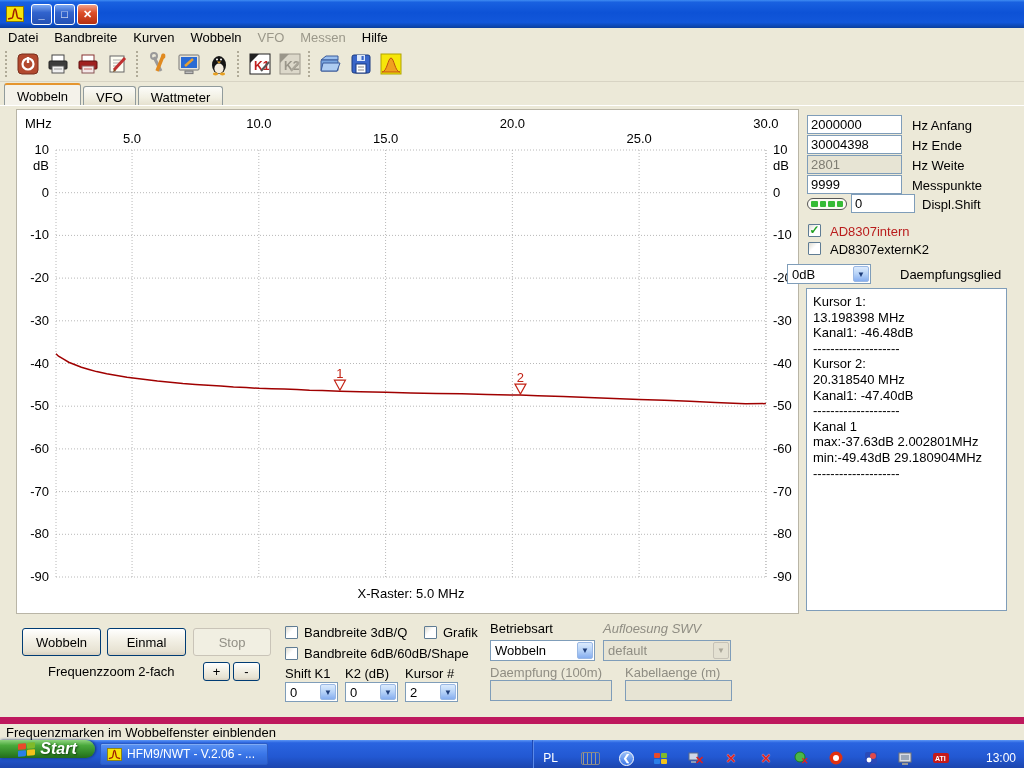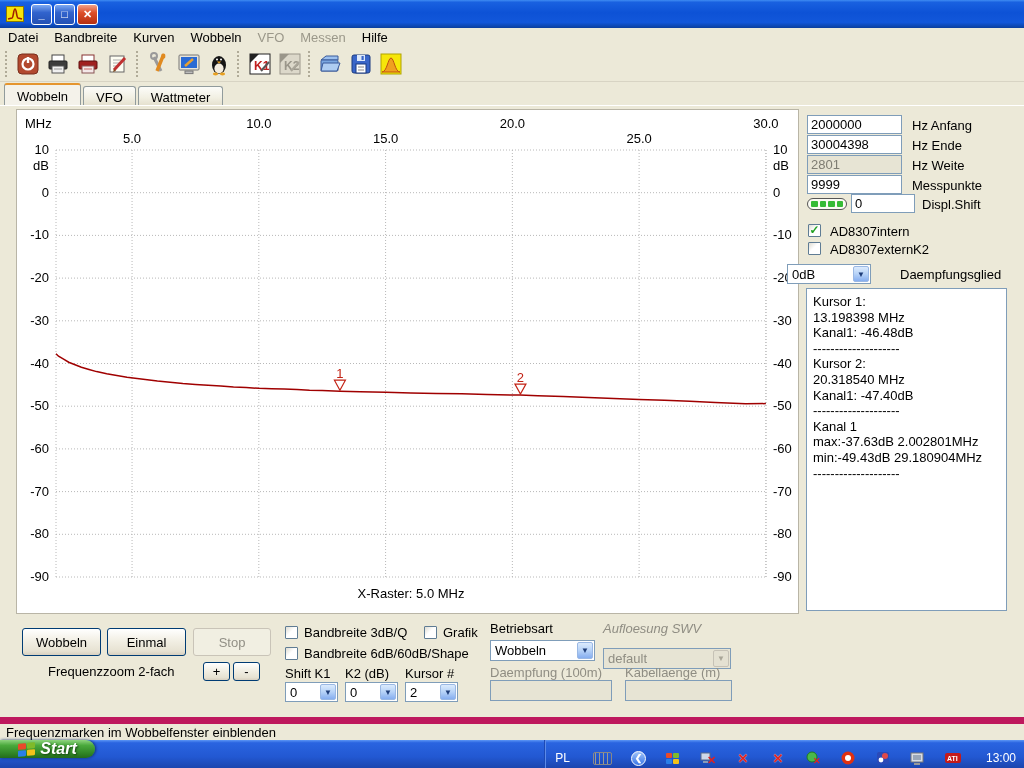--- a/index.html
+++ b/index.html
@@ -43,21 +43,21 @@
   #chart-svg { position:absolute; left:0; top:0; }
   .grid { stroke:#b8b8b8; stroke-width:1; stroke-dasharray:1 2; fill:none; }
   .lbl, .xlbl { font-size:13px; fill:#000; }
   .mlbl { font-size:13px; fill:#c22215; }
 
   
   .tin { position:absolute; height:19px; border:1px solid #7F9DB9; background:#fff; font-size:13px; padding:0 3px; }
   .tin.disabled { background:#e7e4d4; color:#7e7c72; }
   .lab { position:absolute; font-size:13px; white-space:nowrap; color:#000; }
   .lab.gray { color:#8f8d83; }
-  .lab.red { color:#000000; }
+  .lab.red { color:#b91c1c; }
   .cb { position:absolute; width:13px; height:13px; border:1px solid #5f7c94; border-radius:1px;
     background:linear-gradient(135deg,#dedcd2,#ffffff 45%); font-size:12px; line-height:11px; text-align:center;
     color:#21a121; font-weight:bold; }
   .combo { position:absolute; height:20px; border:1px solid #7F9DB9; background:#fff; font-size:13px; }
   .combo .val { position:absolute; left:4px; top:2px; white-space:nowrap; }
   .combo .arrow { position:absolute; right:1px; top:1px; bottom:1px; width:16px; border:1px solid #9ab8e4; border-radius:2px;
     background:linear-gradient(180deg,#dcebfd,#b6d2f7 50%,#86aef0); color:#1e3c78; font-size:8px;
     display:flex; align-items:center; justify-content:center; }
   .combo.disabled { background:#e7e4d4; }
   .combo.disabled .val { color:#8f8d83; }
@@ -89,21 +89,21 @@
   .flag { display:grid; grid-template-columns:8px 8px; grid-template-rows:6px 6px; gap:1px; transform:skewY(-6deg); }
   .flag i { display:block; border-radius:1px; }
   #task-item { position:absolute; left:100px; top:3px; width:168px; height:22px; border-radius:2px;
     background:linear-gradient(180deg,#5a93f4,#3a76e8 50%,#2d62d2); border:1px solid #2c5cc4;
     color:#fff; font-size:12px; display:flex; align-items:center; gap:5px; padding:0 6px; box-shadow:inset 0 1px 0 #7fabf5; }
   #task-item svg { width:15px; height:13px; }
   #tray { position:absolute; right:0; top:0; height:36px; display:flex; align-items:center; gap:19px; padding-right:8px;
     border-left:1px solid #1d49b4; box-shadow:inset 1px 0 0 #5c8ae8; padding-left:6px; }
   #tray-lang { color:#fff; font-size:12px; padding:1px 4px; }
   .tray-ico { width:16px; height:16px; display:flex; align-items:center; justify-content:center; font-size:11px; }
-  #tray-clock { color:#fff; font-size:12px; margin-left:6px; }
+  #tray-clock { color:#fff; font-size:12px; margin-left:18px; }
   #tray-chevron { width:15px; height:15px; border-radius:50%; border:1px solid #fff;
     background:linear-gradient(180deg,#9ec2f8,#3a76e8); color:#fff; font-size:9px; font-weight:bold;
     display:flex; align-items:center; justify-content:center; }
   #kbd-icon { width:19px; height:13px; background:linear-gradient(180deg,#fdfdf8,#cfcfc4); border:1px solid #888; border-radius:2px;
     background-image:repeating-linear-gradient(90deg,#9a9a90 0 1px,transparent 1px 4px); background-size:17px 5px;
     background-position:1px 2px; background-repeat:repeat-y; }
 </style>
 </head>
 <body>
 
@@ -384,21 +384,21 @@
   <span class="val">2</span>
     <span class="arrow">▼</span>
 </div>
 
 <span class="lab" style="left:490px; top:621px;">Betriebsart</span>
 <div class="combo" style="left:490px; top:640px; width:105px; height:21px;">
   <span class="val">Wobbeln</span>
     <span class="arrow">▼</span>
 </div>
 <span class="lab gray" style="left:603px; top:621px;font-style:italic;">Aufloesung SWV</span>
-<div class="combo disabled" style="left:603px; top:640px; width:128px; height:21px;margin-top:8px;">
+<div class="combo disabled" style="left:603px; top:640px; width:128px; height:21px;">
   <span class="val">default</span>
     <span class="arrow">▼</span>
 </div>
 <span class="lab gray" style="left:490px; top:665px;">Daempfung (100m)</span>
 <input class="tin disabled" style="position: absolute; left: 490px; top: 680px; width: 122px; height: 21px;" value="">
 <span class="lab gray" style="left:625px; top:665px;">Kabellaenge (m)</span>
 <input class="tin disabled" style="position: absolute; left: 625px; top: 680px; width: 107px; height: 21px;" value="">
 
 <div id="statusbar">
   <span>Frequenzmarken im Wobbelfenster einblenden</span>
@@ -407,20 +407,27 @@
 <div id="taskbar">
   <div id="start-btn">
     <span class="flag">
       <i style="background:#e84a2a"></i>
         <i style="background:#7fba2a"></i>
         <i style="background:#2a7fe8"></i>
         <i style="background:#f2c21a"></i>
     </span>
     <span>Start</span>
   </div>
+  <div id="task-item">
+    <svg viewBox="0 0 18 16">
+        <rect x="0.5" y="0.5" width="17" height="15" fill="#f6e40a" stroke="#8a7a00"></rect>
+        <path d="M2,13 L6,12 C7.5,11.5 7.5,3 9,3 C10.5,3 10.5,11.5 12,12 L16,13" fill="none" stroke="#a02000" stroke-width="1.6"></path>
+      </svg>
+    <span>HFM9/NWT - V.2.06 - ...</span>
+  </div>
   <div id="tray">
     <span id="tray-lang">PL</span>
     <span id="kbd-icon"></span>
     <span id="tray-chevron">❮</span>
     <span class="tray-ico">
         <span class="flag" style="transform:none; grid-template-columns:6px 6px; grid-template-rows:5px 5px;">
           <i style="background:#e84a2a"></i>
           <i style="background:#7fba2a"></i>
           <i style="background:#2a7fe8"></i>
           <i style="background:#f2c21a"></i>

